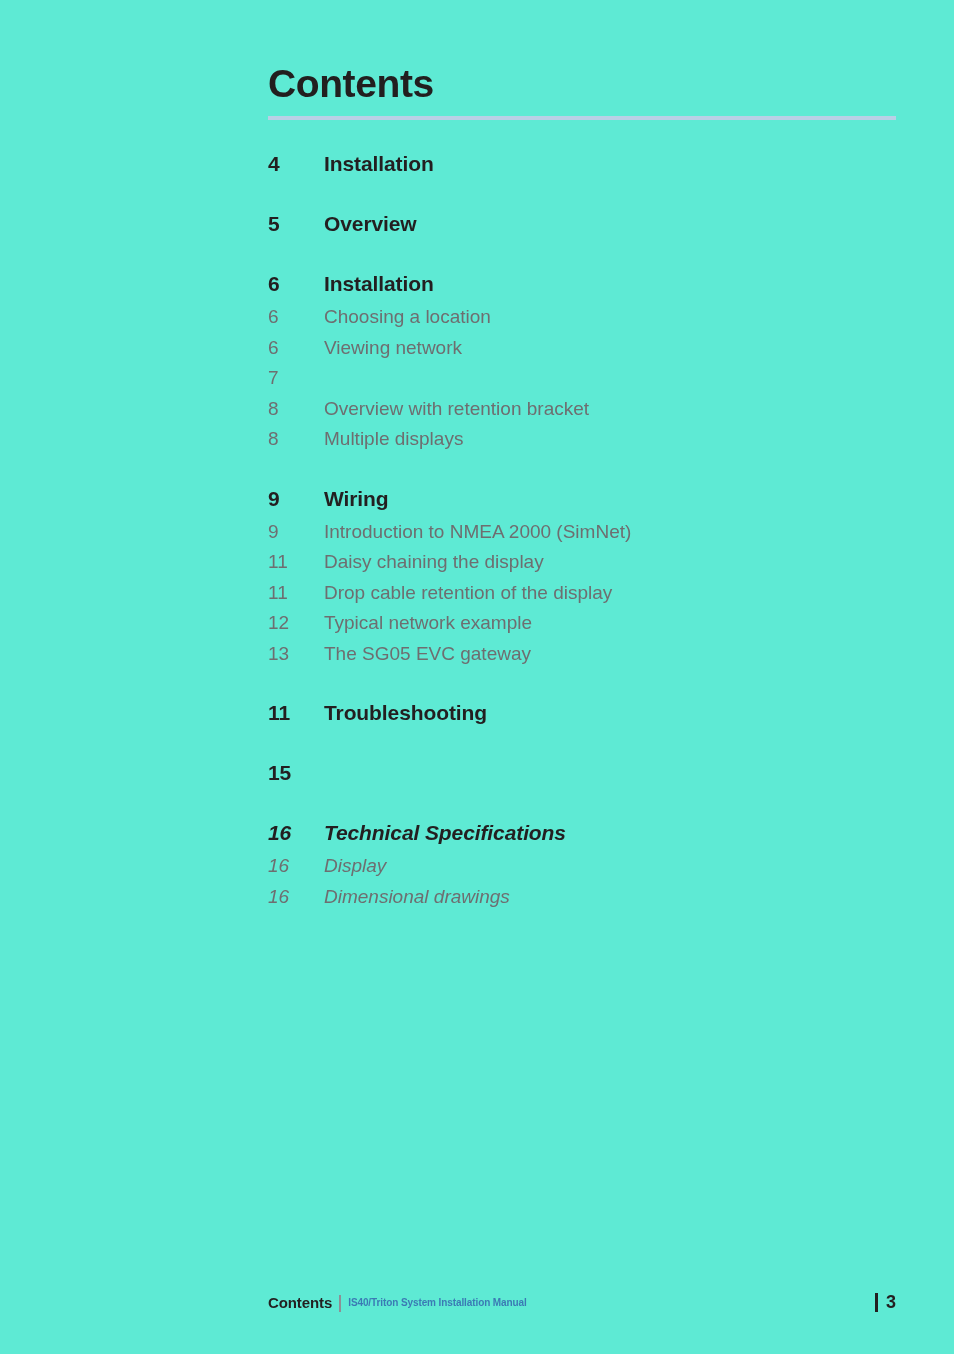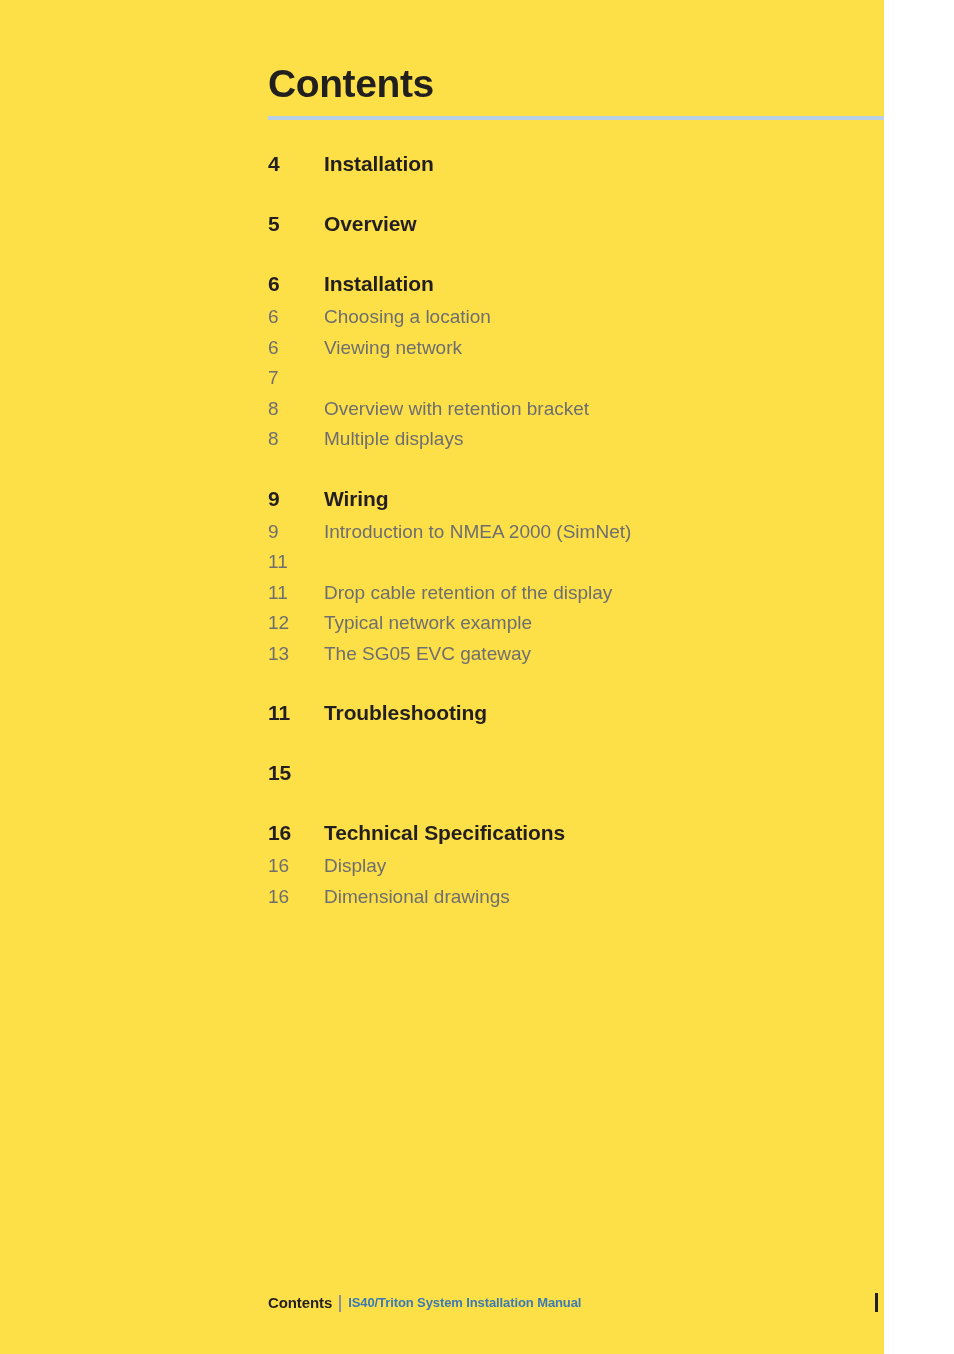--- a/index.html
+++ b/index.html
@@ -6,23 +6,23 @@
     margin: 0;
     padding: 0;
     background: #ffffff;
   }
   body {
     font-family: "Liberation Sans", sans-serif;
     -webkit-font-smoothing: antialiased;
   }
   .page {
     position: relative;
-    width: 884px;
+    width: 954px;
     height: 1354px;
-    background: #fde047;
+    background: #5eead4;
     overflow: hidden;
   }
 
   
   .title-block {
     position: absolute;
     left: 268px;
     top: 62px;
     width: 628px;
   }
@@ -46,20 +46,21 @@
     position: absolute;
     left: 268px;
     top: 148px;
     width: 640px;
   }
   .toc-group {
     margin-bottom: 28px;
   }
   .toc-group:last-child {
     margin-bottom: 0;
+    font-style: italic;
   }
   .toc-row {
     display: flex;
     align-items: baseline;
   }
   .toc-num {
     width: 56px;
     flex: 0 0 56px;
     text-align: left;
   }
@@ -113,21 +114,21 @@
   .footer-sep {
     display: inline-block;
     width: 2px;
     height: 17px;
     background: #8d9095;
     margin: 0 7px 0 7px;
     position: relative;
     top: 1px;
   }
   .footer-manual {
-    font-size: 13px;
+    font-size: 10px;
     font-weight: bold;
     color: #3b7ab4;
     letter-spacing: -0.1px;
   }
   .footer-right {
     display: flex;
     align-items: center;
     white-space: nowrap;
   }
   .footer-pagebar {
@@ -197,20 +198,21 @@
         <div class="toc-row level-1">
           <span class="toc-num">9</span>
           <span class="toc-label">Wiring</span>
         </div>
         <div class="toc-row level-2">
           <span class="toc-num">9</span>
           <span class="toc-label">Introduction to NMEA 2000 (SimNet)</span>
         </div>
         <div class="toc-row level-2">
           <span class="toc-num">11</span>
+          <span class="toc-label">Daisy chaining the display</span>
         </div>
         <div class="toc-row level-2">
           <span class="toc-num">11</span>
           <span class="toc-label">Drop cable retention of the display</span>
         </div>
         <div class="toc-row level-2">
           <span class="toc-num">12</span>
           <span class="toc-label">Typical network example</span>
         </div>
         <div class="toc-row level-2">

